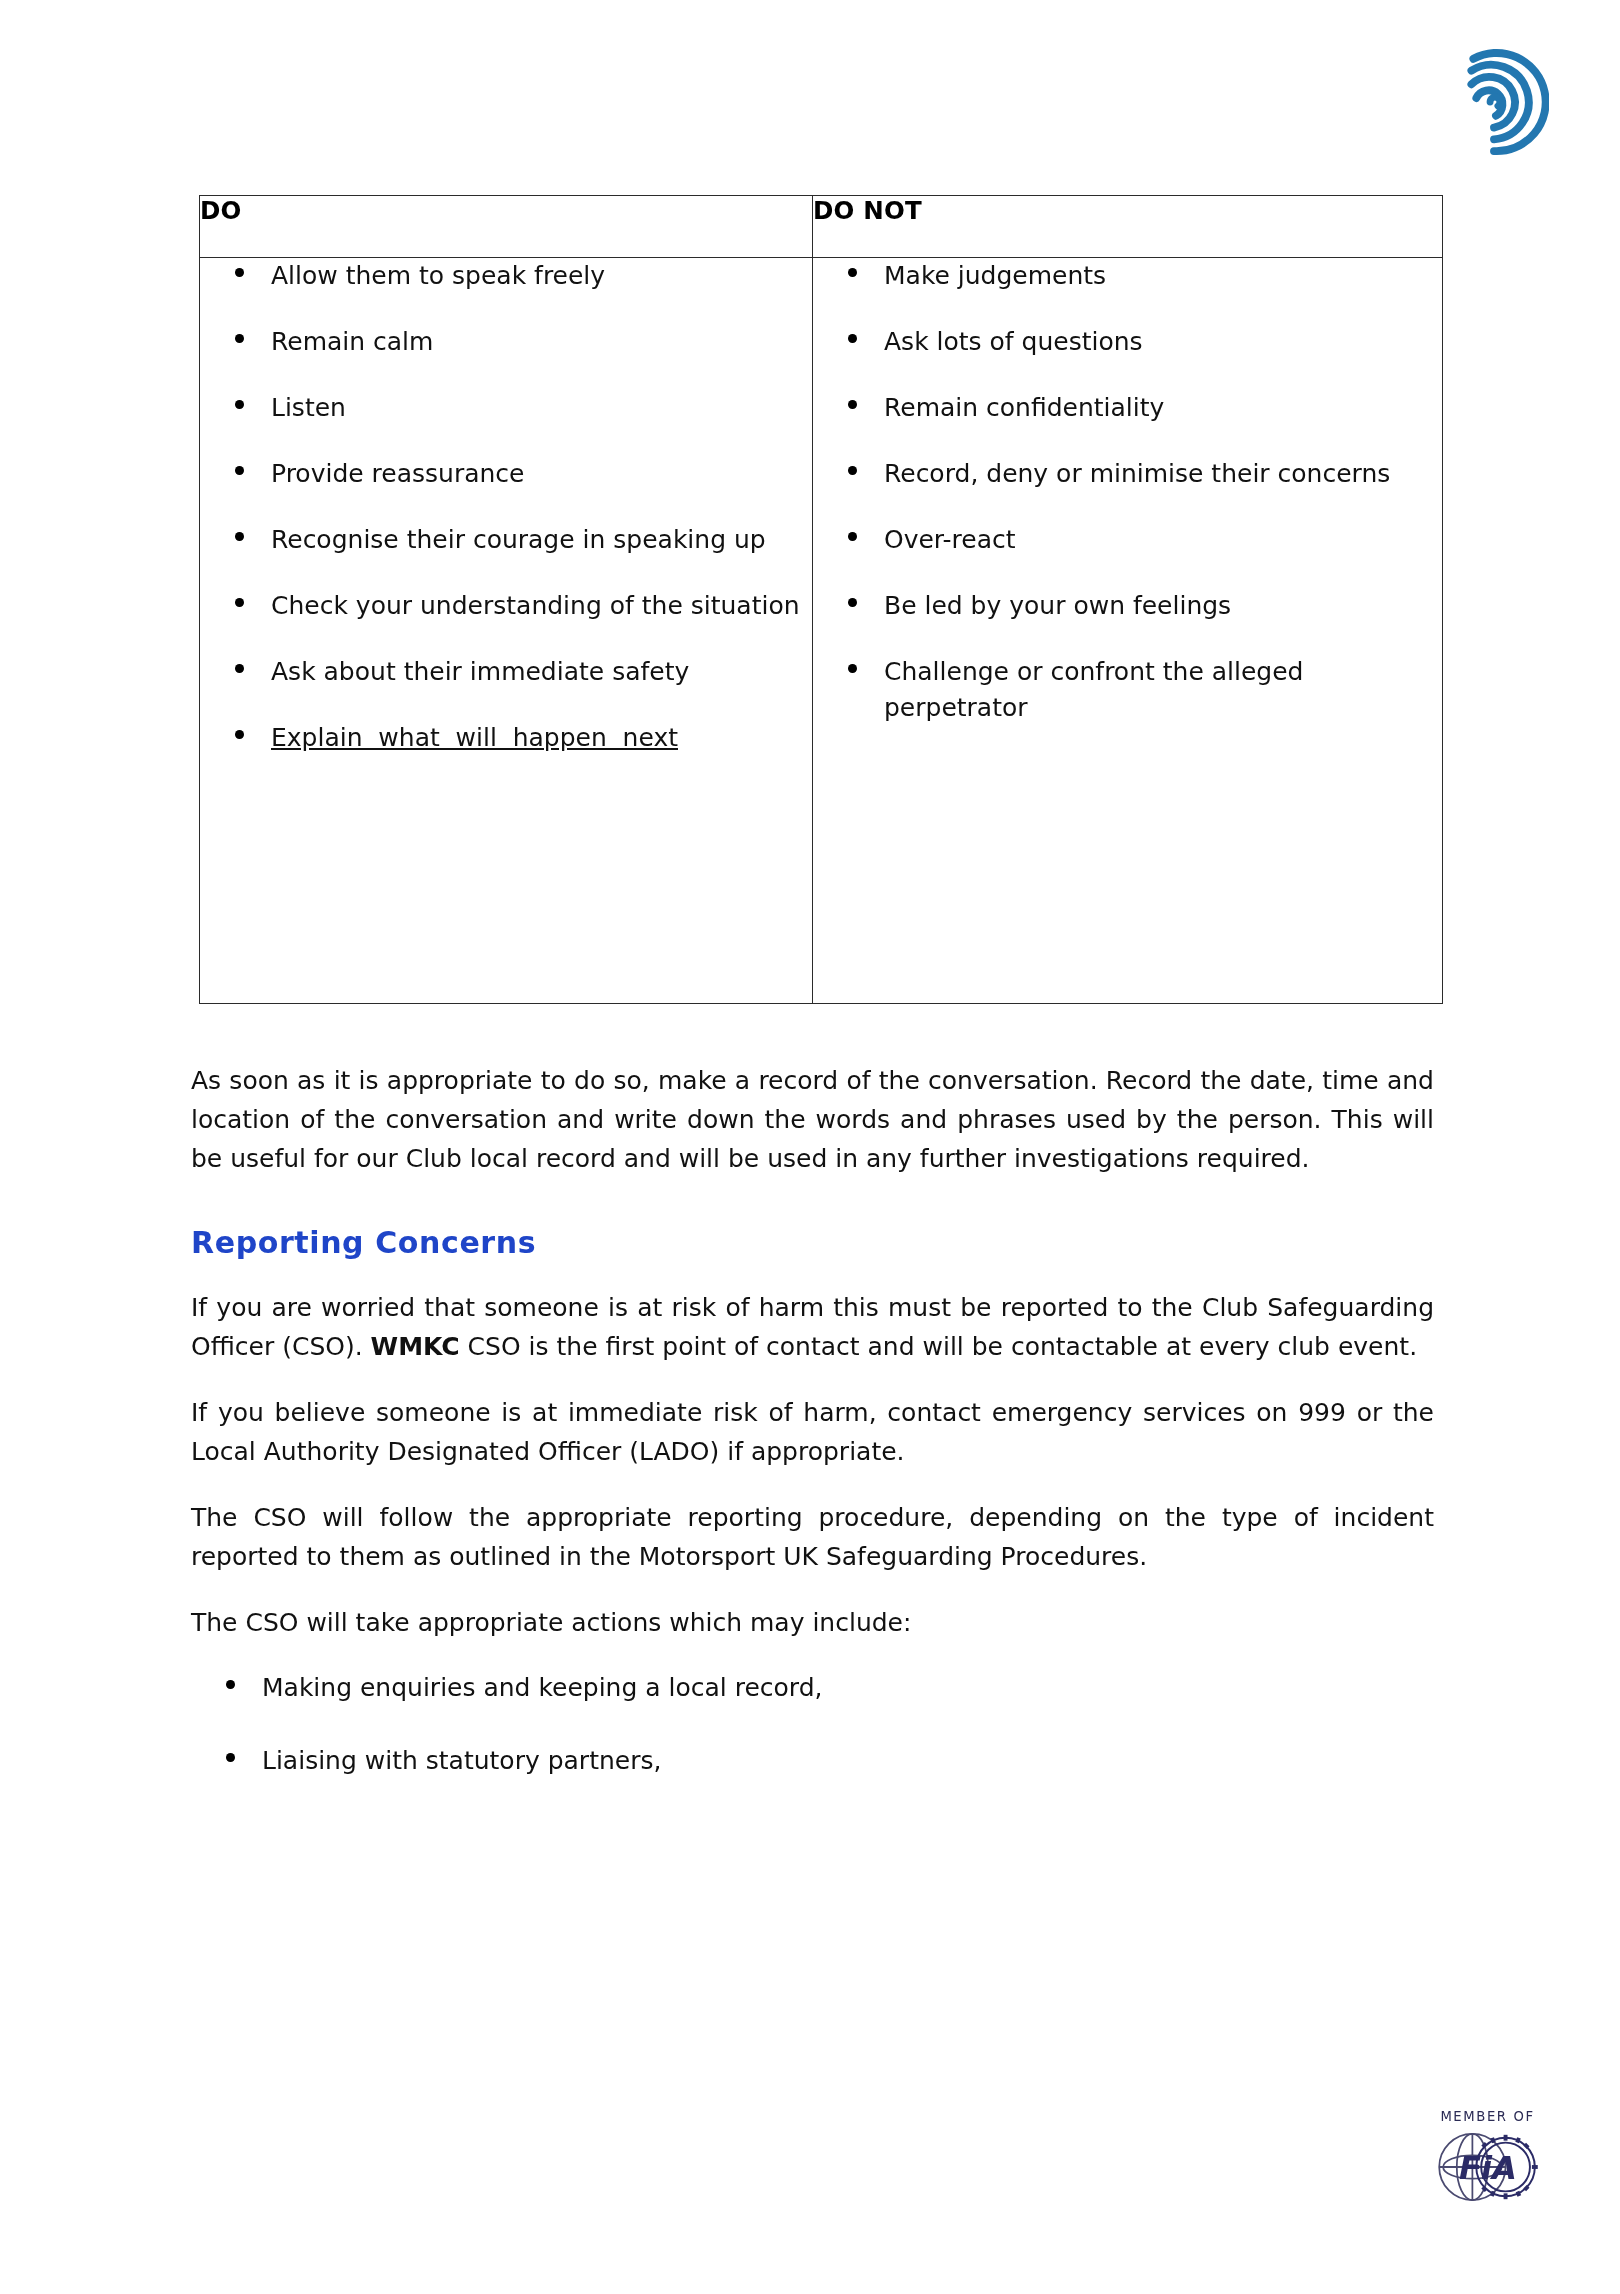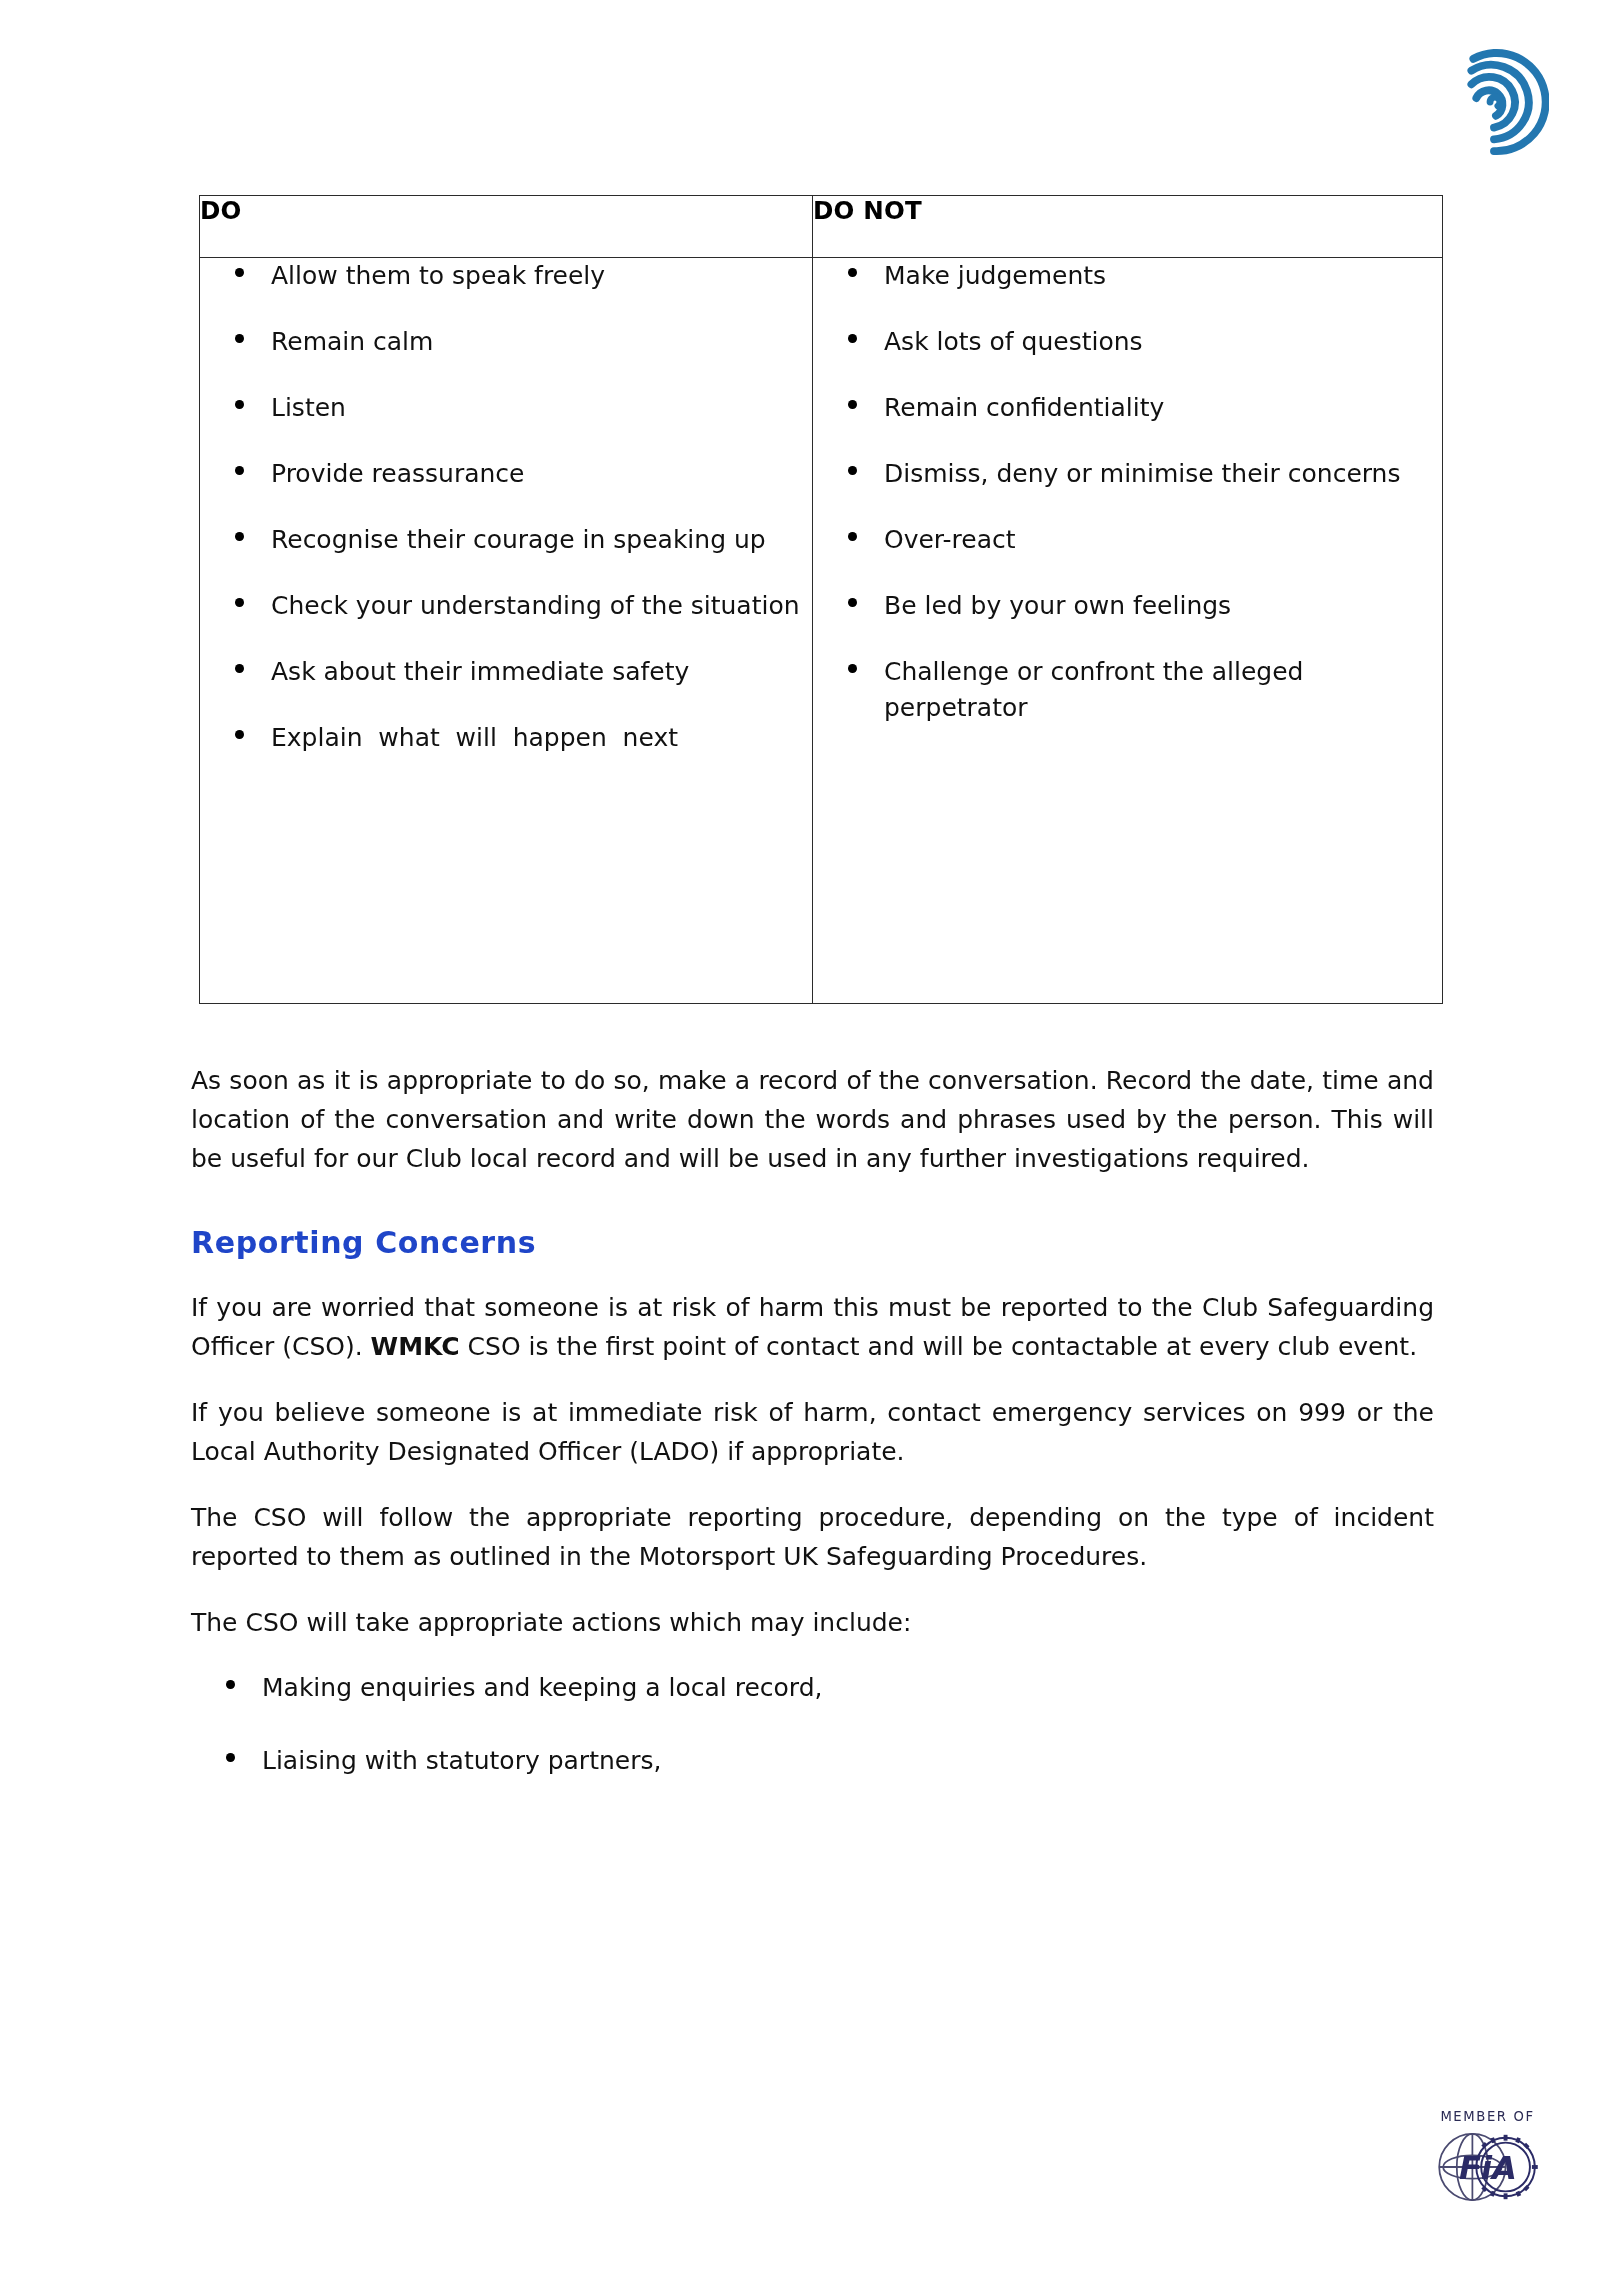--- a/index.html
+++ b/index.html
@@ -89,20 +89,21 @@
     width: 8.8px;
     height: 8.8px;
     border-radius: 50%;
     background: #000;
   }
   ul.tbl-list li.justify .text {
     display: block;
     text-align: justify;
     text-align-last: justify;
     width: 407px;
+    text-decoration: underline;
   }
 
   
   .body-wrap {
     position: absolute;
     left: 191px;
     top: 1062px;
     width: 1243px;
   }
   p.para {
@@ -213,21 +214,21 @@
                 <span class="bullet"></span>
                 <span class="text">Explain what will happen next</span>
               </li>
           </ul>
         </td>
         <td class="body-cell">
           <ul class="tbl-list">
             <li><span class="bullet"></span><span class="text">Make judgements</span></li>
             <li><span class="bullet"></span><span class="text">Ask lots of questions</span></li>
             <li><span class="bullet"></span><span class="text">Remain confidentiality</span></li>
-            <li><span class="bullet"></span><span class="text">Dismiss, deny or minimise their concerns</span></li>
+            <li><span class="bullet"></span><span class="text">Record, deny or minimise their concerns</span></li>
             <li><span class="bullet"></span><span class="text">Over-react</span></li>
             <li><span class="bullet"></span><span class="text">Be led by your own feelings</span></li>
             <li><span class="bullet"></span><span class="text">Challenge or confront the alleged perpetrator</span></li>
           </ul>
         </td>
       </tr>
     </tbody>
   </table>
 
   <div class="body-wrap">

